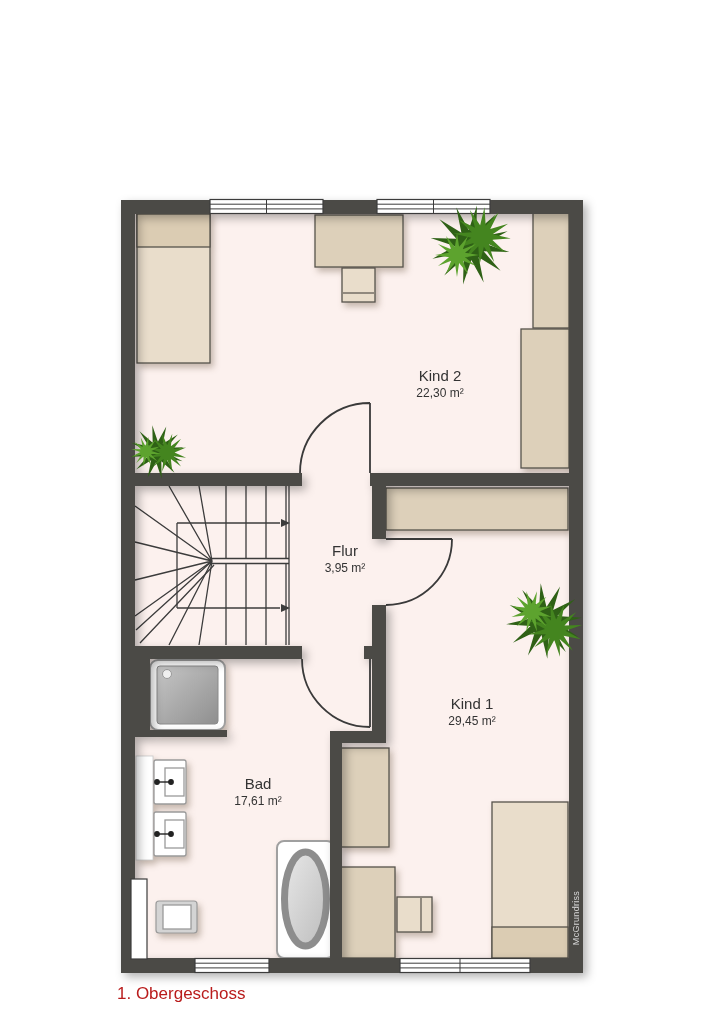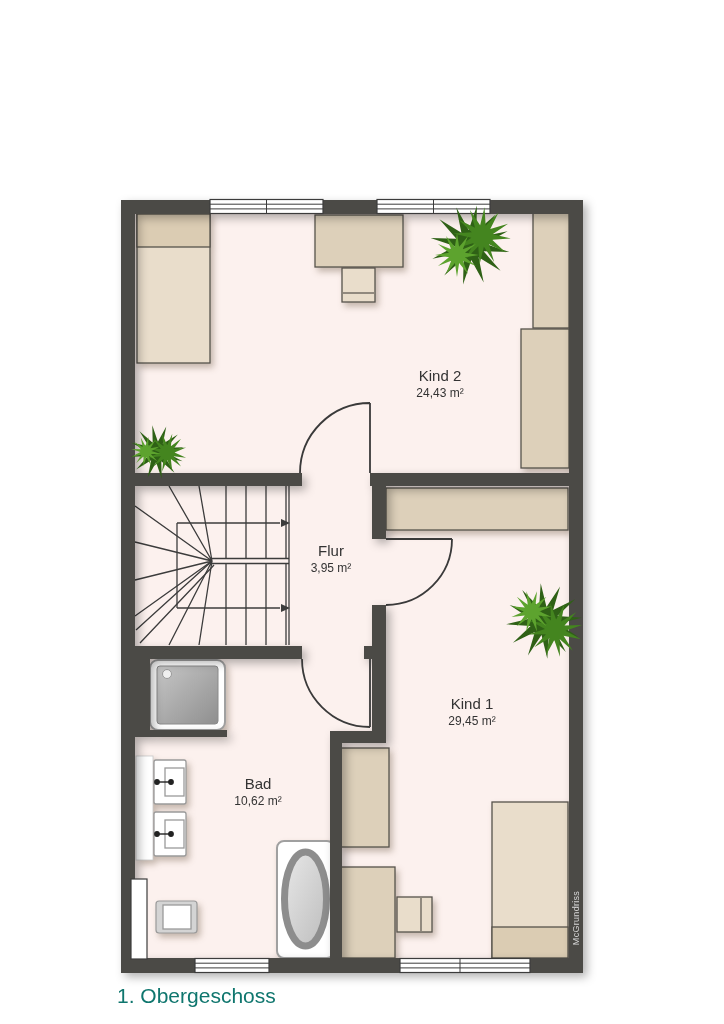--- a/index.html
+++ b/index.html
@@ -30,21 +30,21 @@
   .tubIn{fill:url(#gTub);stroke:#8d8d8d;stroke-width:7;}
   .drain{fill:#f0f0f0;stroke:#9a9a9a;stroke-width:1;}
   .faucet{stroke:#222;stroke-width:1.4;fill:#222;}
   .p1{fill:var(--plantDark);} .p2{fill:var(--plantMid);} .p3{fill:var(--plantLight);}
   .shadowW{filter:drop-shadow(4px 4px 5px rgba(0,0,0,.30));}
   .shadowF{filter:drop-shadow(3px 4px 3px rgba(70,45,20,.30));}
   .room-label{position:absolute;transform:translate(-50%,-50%);text-align:center;
               color:var(--text);line-height:1.3;white-space:nowrap;}
   .room-name{font-size:15px;display:block;}
   .room-area{font-size:12px;display:block;}
-  .plan-title{position:absolute;left:117px;top:984px;font-size:21px;color:#0f766e;}
+  .plan-title{position:absolute;left:117px;top:984px;font-size:17px;color:#b91c1c;}
   .watermark{position:absolute;left:576px;top:918px;font-size:9px;color:var(--watermark);
              transform:translate(-50%,-50%) rotate(-90deg);letter-spacing:.3px;white-space:nowrap;}
 </style>
 </head>
 <body>
 
 <div class="page">
 
 <svg width="724" height="1024" viewBox="0 0 724 1024">
   <defs>
@@ -181,31 +181,31 @@
 
   <g>
     <use href="#plantSym" transform="translate(470,245)"></use>
     <use href="#plantSym" transform="translate(157,452) scale(0.68) rotate(40)"></use>
     <use href="#plantSym" transform="translate(544,621) scale(0.95) rotate(75)"></use>
   </g>
 </svg>
 
 <div class="room-label" style="left:440px;top:384px;">
   <span class="room-name">Kind 2</span>
-  <span class="room-area">24,43 m²</span>
-</div>
-<div class="room-label" style="left:331px;top:559px;">
+  <span class="room-area">22,30 m²</span>
+</div>
+<div class="room-label" style="left:345px;top:559px;">
   <span class="room-name">Flur</span>
   <span class="room-area">3,95 m²</span>
 </div>
 <div class="room-label" style="left:472px;top:712px;">
   <span class="room-name">Kind 1</span>
   <span class="room-area">29,45 m²</span>
 </div>
 <div class="room-label" style="left:258px;top:792px;text-align:center;">
   <span class="room-name">Bad</span>
-  <span class="room-area">10,62 m²</span>
+  <span class="room-area">17,61 m²</span>
 </div>
 
 <div class="plan-title">1. Obergeschoss</div>
 <div class="watermark">McGrundriss</div>
 
 </div>
 
 </body></html>

